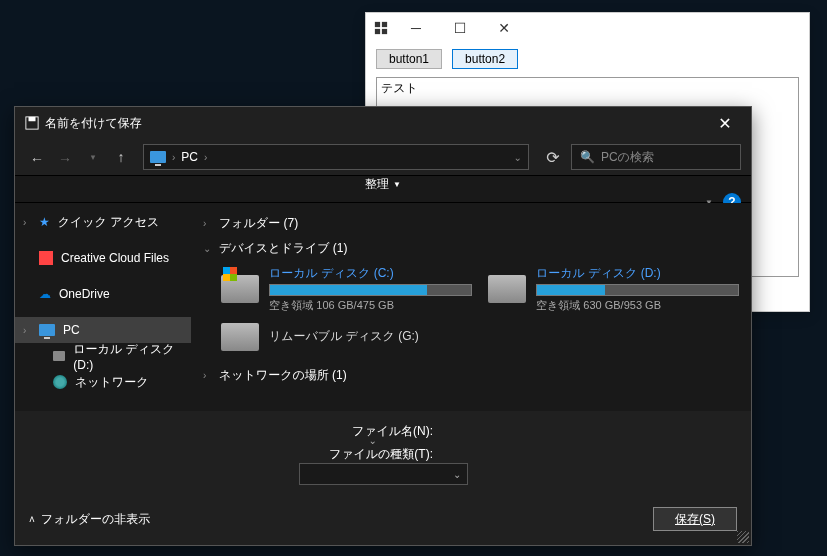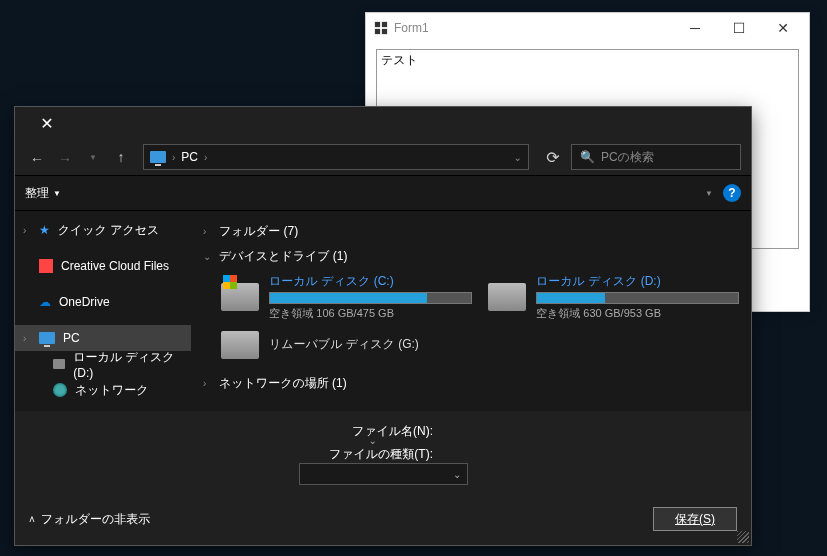--- a/index.html
+++ b/index.html
@@ -24,21 +24,21 @@
 .dlg-close { width: 44px; height: 30px; display: flex; align-items: center; justify-content: center; font-size: 16px; }
 
 .dlg-navbar { height: 36px; display: flex; align-items: center; padding: 0 10px; gap: 4px; }
 .nav-arrow { width: 24px; height: 24px; display: flex; align-items: center; justify-content: center; color: #ccc; font-size: 14px; }
 .nav-arrow.dim { color: #666; }
 .breadcrumb { flex: 1; height: 26px; background: #191919; border: 1px solid #535353; display: flex; align-items: center; padding: 0 6px; gap: 6px; font-size: 12px; margin: 0 6px; }
 .breadcrumb .bc-sep { color: #888; font-size: 10px; }
 .refresh-btn { width: 28px; height: 26px; display: flex; align-items: center; justify-content: center; color: #ccc; }
 .search-box { width: 170px; height: 26px; background: #191919; border: 1px solid #535353; display: flex; align-items: center; padding: 0 8px; gap: 6px; font-size: 12px; color: #888; }
 
-.dlg-toolbar { height: 36px; background: #191919; display: flex; align-items: center; padding: 0 10px; font-size: 12px; border-top: 1px solid #000; border-bottom: 1px solid #000; }
+.dlg-toolbar { height: 28px; background: #191919; display: flex; align-items: center; padding: 0 10px; font-size: 12px; border-top: 1px solid #000; border-bottom: 1px solid #000; flex-direction: column; }
 .organize { display: flex; align-items: center; gap: 4px; }
 .toolbar-right { margin-left: auto; display: flex; align-items: center; gap: 10px; }
 .view-grid { display: grid; grid-template-columns: repeat(3,3px); gap: 1px; }
 .help-icon { width: 18px; height: 18px; background: #0078d4; border-radius: 50%; color: #fff; display: flex; align-items: center; justify-content: center; font-size: 12px; font-weight: bold; }
 
 .dlg-main { flex: 1; display: flex; min-height: 0; background: #191919; }
 .sidebar { width: 176px; background: #191919; overflow-y: auto; font-size: 12px; padding: 6px 0; }
 .sidebar-item { display: flex; align-items: center; height: 26px; padding: 0 8px 0 24px; gap: 8px; position: relative; }
 .sidebar-item.selected { background: #404040; }
 .sidebar-item.sub { padding-left: 38px; }
@@ -81,32 +81,42 @@
 <body>
 
 <div class="form-window">
   <div class="form-titlebar">
     <svg class="form-icon" viewBox="0 0 16 16">
         <rect x="1" y="1" width="6" height="6" fill="#333"></rect>
         <rect x="9" y="1" width="6" height="6" fill="#333"></rect>
         <rect x="1" y="9" width="6" height="6" fill="#333"></rect>
         <rect x="9" y="9" width="6" height="6" fill="#333"></rect>
       </svg>
-    <span class="form-title">Form1</span>
     <div class="form-ctrl">─</div>
     <div class="form-ctrl">☐</div>
     <div class="form-ctrl">✕</div>
   </div>
   <div class="form-body">
+    <div class="form-buttons">
+      <button class="form-btn">button1</button>
+      <button class="form-btn selected">button2</button>
+    </div>
     <textarea class="form-textarea" style="">テスト</textarea>
   </div>
 </div>
 
 <div class="save-dialog">
   <div class="dlg-titlebar">
+    <div class="dlg-title">
+      <svg width="14" height="14" viewBox="0 0 16 16">
+          <rect x="1" y="1" width="14" height="14" fill="none" stroke="#fff" stroke-width="1"></rect>
+          <rect x="4" y="1" width="8" height="5" fill="#fff"></rect>
+        </svg>
+      <span>名前を付けて保存</span>
+    </div>
     <div class="dlg-close">✕</div>
   </div>
 
   <div class="dlg-navbar">
     <div class="nav-arrow">←</div>
     <div class="nav-arrow dim">→</div>
     <div class="nav-arrow dim" style="font-size:9px">▾</div>
     <div class="nav-arrow">↑</div>
     <div class="breadcrumb">
       <div class="icon-pc"></div>

